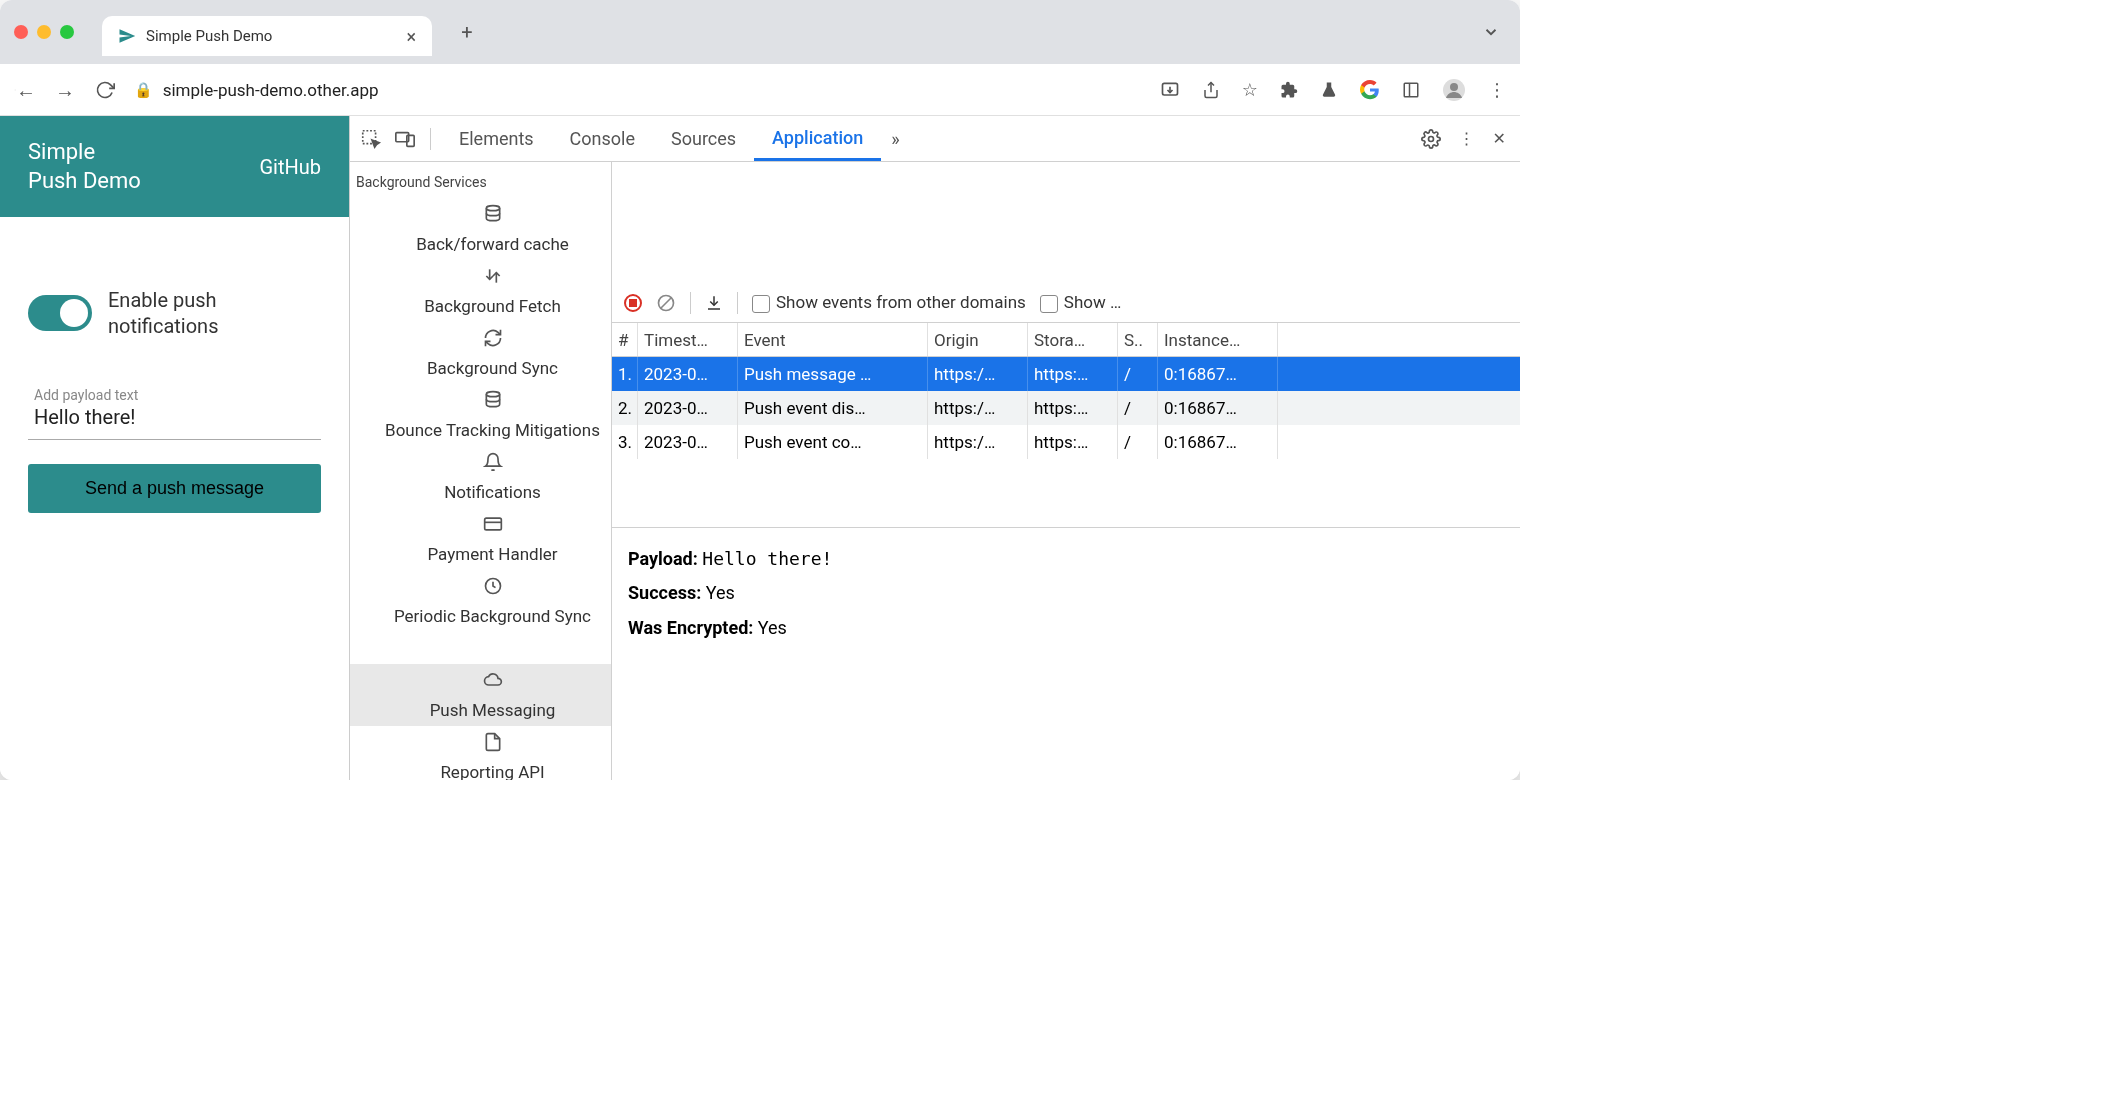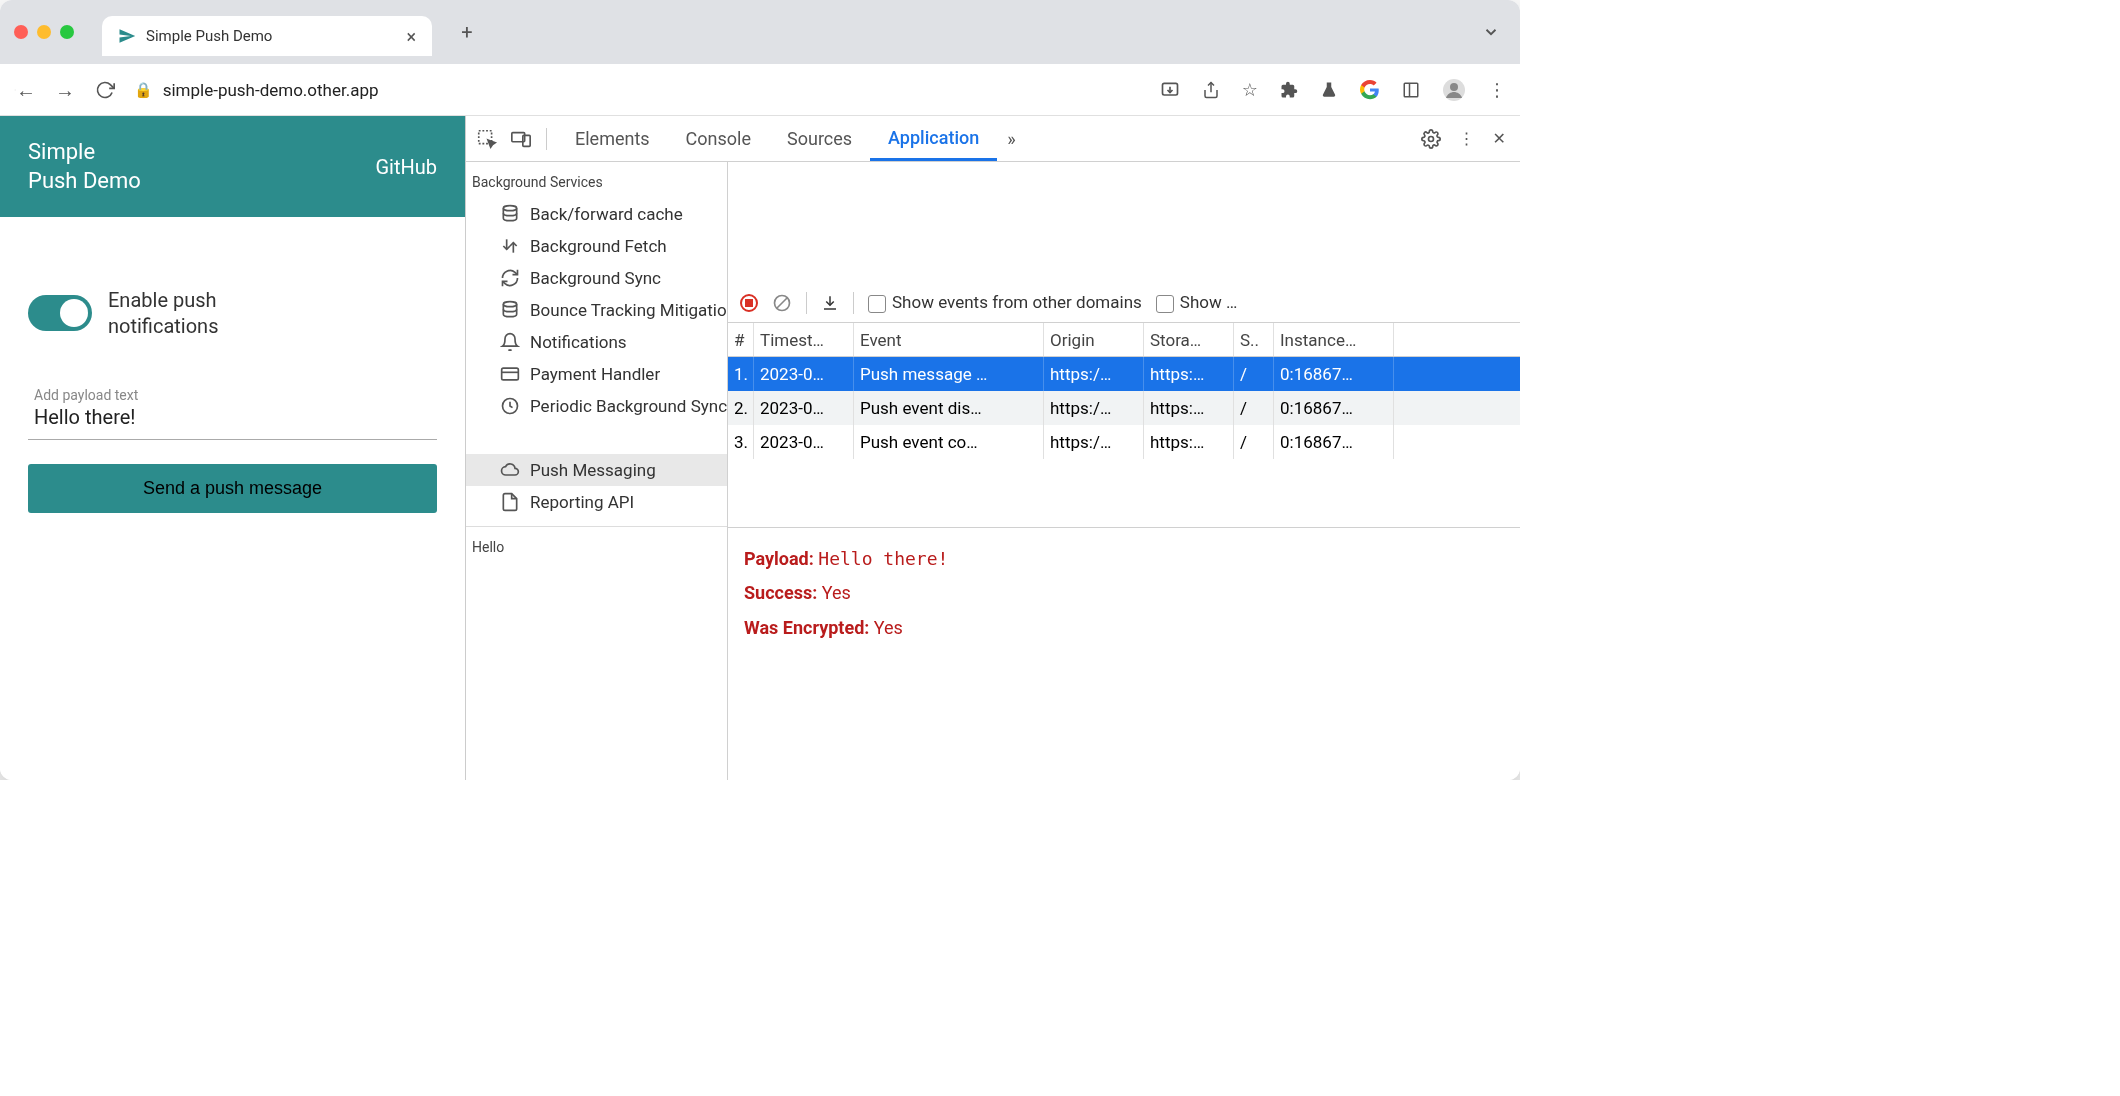--- a/index.html
+++ b/index.html
@@ -72,21 +72,21 @@
     color:#222;
   }
   .urlfield .lock { font-size:15px; color:#555;}
   .right-icons { display:flex; align-items:center; gap:22px; font-size:18px; }
   .gicon { width:20px; height:20px; }
 
   
   .body { flex:1; display:flex; overflow:hidden; }
 
   
-  .page { width: 466px; background:#fff; display:flex; flex-direction:column; border-right:1px solid #ccc; }
+  .page { width: 350px; background:#fff; display:flex; flex-direction:column; border-right:1px solid #ccc; }
   .page-header {
     background:#2c8c8c;
     color:#fff;
     padding: 22px 28px;
     display:flex;
     align-items:center;
     justify-content:space-between;
     font-size:22px;
   }
   .page-header .title { line-height:1.3; font-weight:400;}
@@ -138,20 +138,21 @@
   .dt-body { flex:1; display:flex; overflow:hidden;}
 
   
   .dt-sidebar { width:262px; border-right:1px solid #d0d0d0; overflow:hidden; font-size:17px; color:#333; }
   .dt-section-title { padding:12px 6px 8px; font-size:14px; color:#444; }
   .dt-item {
     display:flex; align-items:center; gap:10px;
     padding:6px 10px 6px 34px;
     white-space:nowrap;
     overflow:hidden;
+    flex-direction:column;
   }
   .dt-item.selected { background:#e8e8e8;margin-top:32px; }
   .dt-item .icn { width:20px; height:20px; flex-shrink:0; color:#555; }
 
   
   .dt-main { flex:1; display:flex; flex-direction:column;justify-content:center; }
   .dt-toolbar {
     height:40px;
     border-bottom:1px solid #d0d0d0;
     display:flex;
@@ -188,21 +189,21 @@
     align-items:center;
   }
   .table-row.selected { background:#1a73e8; color:#fff; }
   .table-row.selected > div { border-right-color: rgba(255,255,255,0.2); }
   .table-body { height: 170px; }
   .table-row.alt { background:#f1f3f4; }
 
   .details {
     padding:14px 16px;
     font-size:18px;
-    color:#b91c1c;
+    color:#000000;
     line-height:1.9;
   }
   .details .label { font-weight:700; }
   .mono { font-family: ui-monospace, Menlo, Consolas, monospace; }
 
   svg { display:block; }
 </style>
 </head>
 <body>
 

